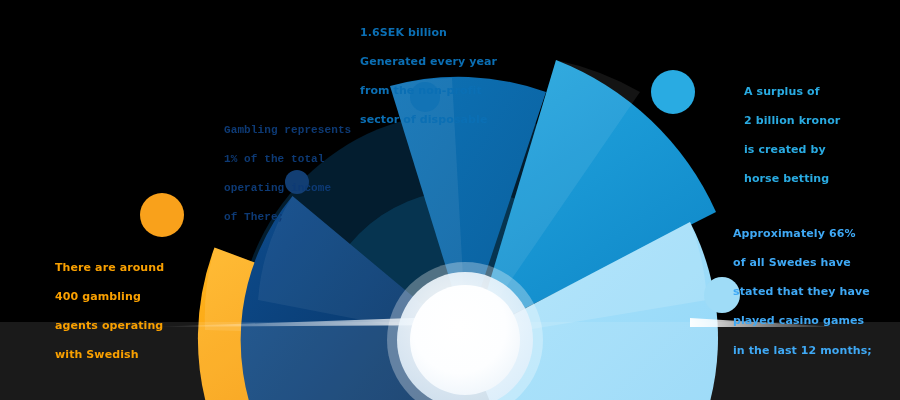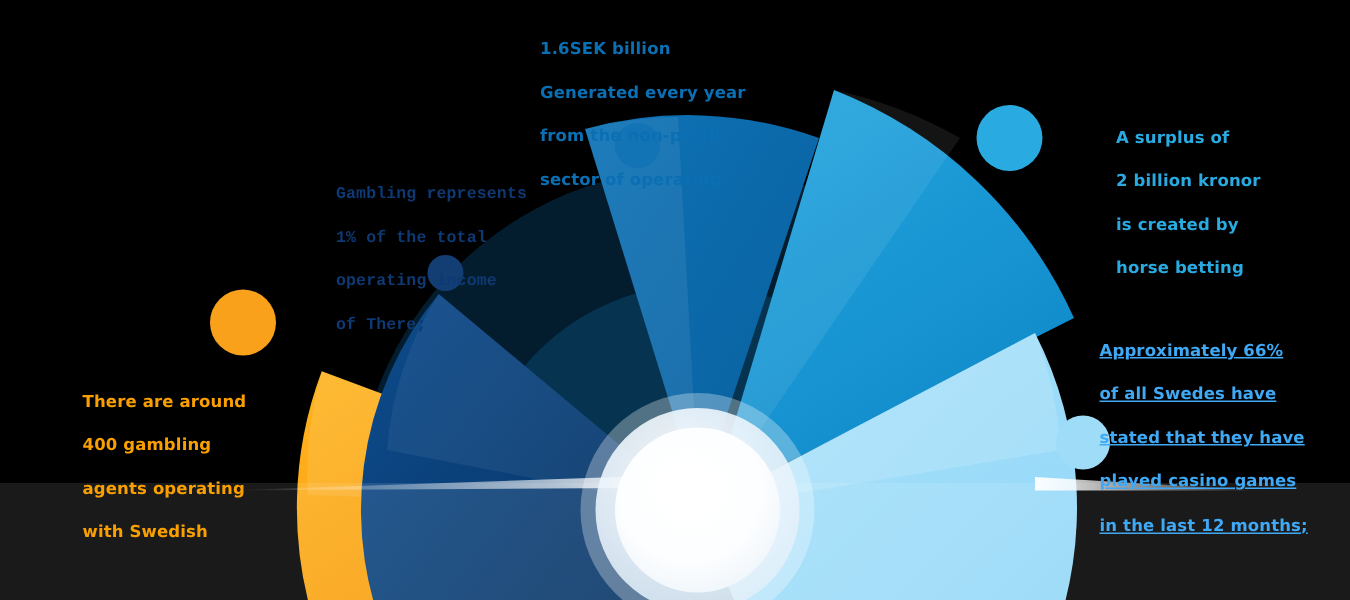--- a/index.html
+++ b/index.html
@@ -10,21 +10,21 @@
   #stage svg.layer{position:absolute;left:0;top:0;width:900px;height:400px;}
 
   .cap{position:absolute;line-height:1.33;font-size:11px;font-weight:700;
        letter-spacing:.1px;white-space:pre-line;}
 
   
   .c-orange{color:#f9a000;}
   .c-navy{color:#0d3a75;font-family:Liberation Mono, monospace;}
   .c-mid{color:#0b6fb4;}
   .c-cyan{color:#29abe2;}
-  .c-sky{color:#3fa9f5;text-decoration:underline;}
+  .c-sky{color:#3fa9f5;}
 
   
   #cap-agents{left:55px;  top:246px; width:150px;}
   #cap-income{left:224px; top:108px; width:160px;}
   #cap-lottery{left:360px;top:11px;  width:150px;}
   #cap-horse{left:744px;  top:70px;  width:150px;}
   #cap-casino{left:733px; top:212px; width:165px;}
 </style>
 </head>
 <body>
@@ -127,21 +127,21 @@
     <div>Gambling represents</div>
     <div>1% of the total</div>
     <div>operating income</div>
     <div>of There;</div>
   </div>
 
   <div class="cap c-mid" id="cap-lottery">
     <div>1.6SEK billion</div>
     <div>Generated every year</div>
     <div>from the non-profit</div>
-    <div>sector of operating</div>
+    <div>sector of disposable</div>
   </div>
 
   <div class="cap c-cyan" id="cap-horse">
     <div>A surplus of</div>
     <div>2 billion kronor</div>
     <div>is created by</div>
     <div>horse betting</div>
   </div>
 
   <div class="cap c-sky" id="cap-casino">

